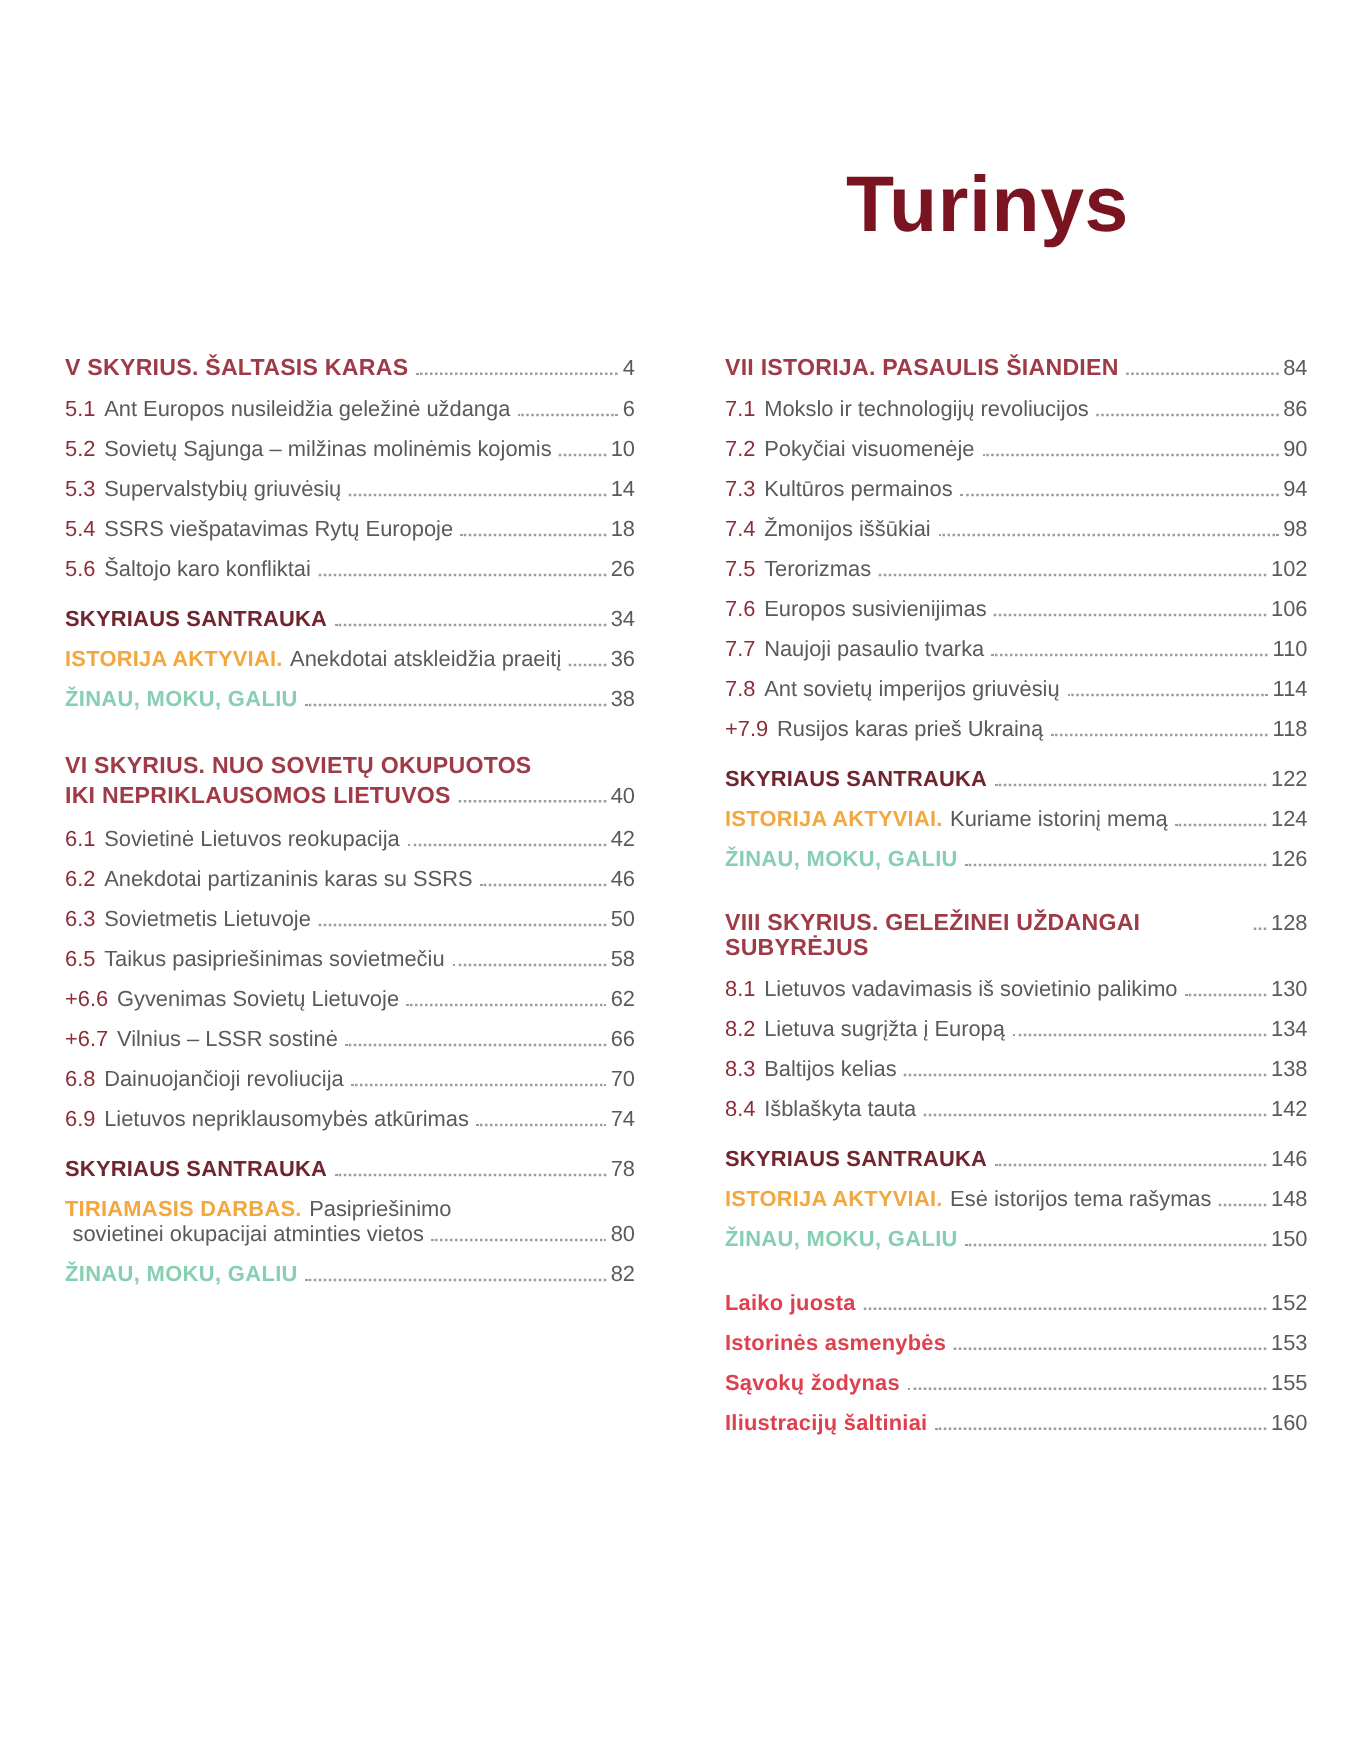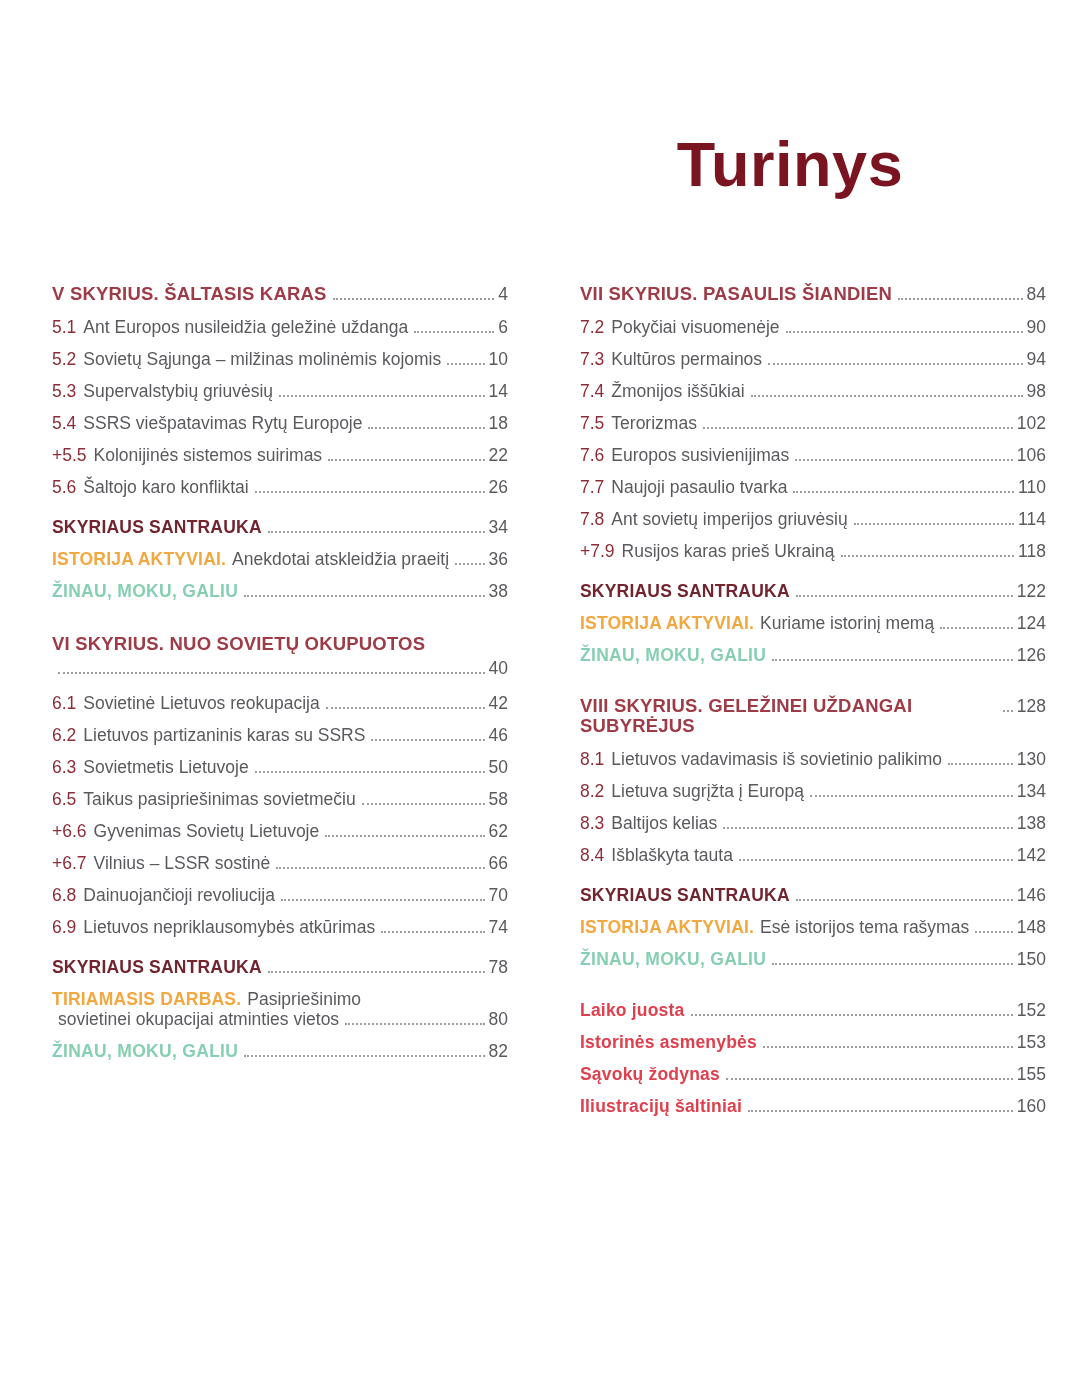--- a/index.html
+++ b/index.html
@@ -126,26 +126,20 @@
           <span class="leader"></span>
           <span class="page">14</span>
         </div>
         <div class="entry item">
           <span class="num">5.4</span>
           <span class="text">SSRS viešpatavimas Rytų Europoje</span>
           <span class="leader"></span>
           <span class="page">18</span>
         </div>
         <div class="entry item">
-          <span class="num">+5.5</span>
-          <span class="text">Kolonijinės sistemos suirimas</span>
-          <span class="leader"></span>
-          <span class="page">22</span>
-        </div>
-        <div class="entry item">
           <span class="num">5.6</span>
           <span class="text">Šaltojo karo konfliktai</span>
           <span class="leader"></span>
           <span class="page">26</span>
         </div>
         <div class="entry summary">
           <span class="label">SKYRIAUS SANTRAUKA</span>
           <span class="leader"></span>
           <span class="page">34</span>
         </div>
@@ -158,33 +152,34 @@
         <div class="entry skills">
           <span class="label">ŽINAU, MOKU, GALIU</span>
           <span class="leader"></span>
           <span class="page">38</span>
         </div>
       </div>
       <div class="toc-section">
         <div class="entry chapter multiline">
           <div class="line"><span class="label">VI SKYRIUS. NUO SOVIETŲ OKUPUOTOS</span></div>
           <div class="line flexline">
+            <span class="label">IKI NEPRIKLAUSOMOS LIETUVOS</span>
             <span class="leader"></span>
             <span class="page">40</span>
           </div>
         </div>
         <div class="entry item">
           <span class="num">6.1</span>
           <span class="text">Sovietinė Lietuvos reokupacija</span>
           <span class="leader"></span>
           <span class="page">42</span>
         </div>
         <div class="entry item">
           <span class="num">6.2</span>
-          <span class="text">Lietuvos partizaninis karas su SSRS</span>
+          <span class="text">Anekdotai partizaninis karas su SSRS</span>
           <span class="leader"></span>
           <span class="page">46</span>
         </div>
         <div class="entry item">
           <span class="num">6.3</span>
           <span class="text">Sovietmetis Lietuvoje</span>
           <span class="leader"></span>
           <span class="page">50</span>
         </div>
         <div class="entry item">
@@ -233,23 +228,29 @@
         <div class="entry skills">
           <span class="label">ŽINAU, MOKU, GALIU</span>
           <span class="leader"></span>
           <span class="page">82</span>
         </div>
       </div>
     </div>
   <div class="toc-column-right">
       <div class="toc-section">
         <div class="entry chapter">
-          <span class="label">VII SKYRIUS. PASAULIS ŠIANDIEN</span>
+          <span class="label">VII ISTORIJA. PASAULIS ŠIANDIEN</span>
           <span class="leader"></span>
           <span class="page">84</span>
+        </div>
+        <div class="entry item">
+          <span class="num">7.1</span>
+          <span class="text">Mokslo ir technologijų revoliucijos</span>
+          <span class="leader"></span>
+          <span class="page">86</span>
         </div>
         <div class="entry item">
           <span class="num">7.2</span>
           <span class="text">Pokyčiai visuomenėje</span>
           <span class="leader"></span>
           <span class="page">90</span>
         </div>
         <div class="entry item">
           <span class="num">7.3</span>
           <span class="text">Kultūros permainos</span>

